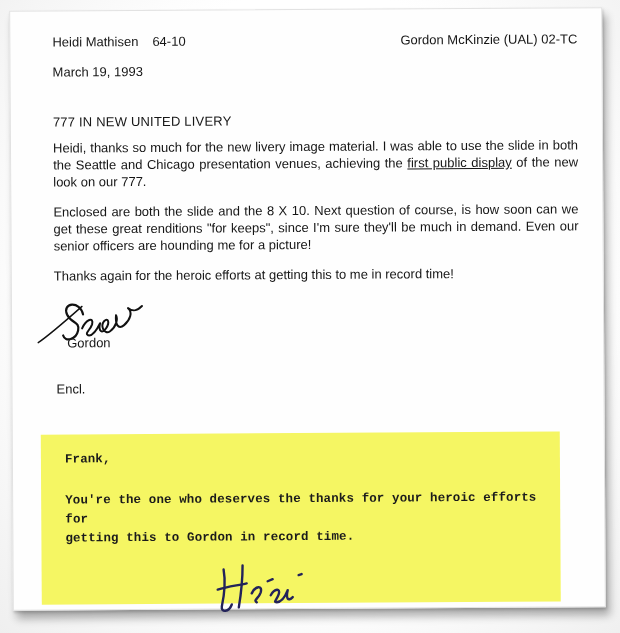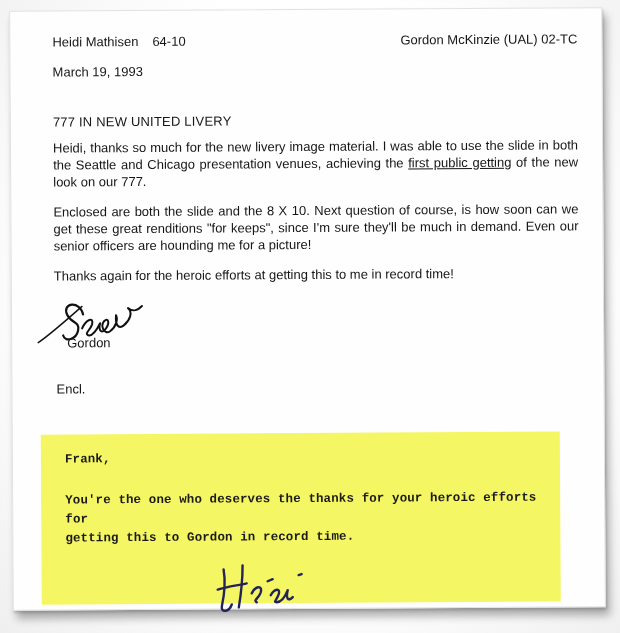--- a/index.html
+++ b/index.html
@@ -79,21 +79,21 @@
       <div>
         <span>Heidi Mathisen</span><span class="from-code">64-10</span>
       </div>
       <div>Gordon McKinzie (UAL) 02-TC</div>
     </div>
 
     <div class="date-line">March 19, 1993</div>
 
     <div class="subject-line">777 IN NEW UNITED LIVERY</div>
 
-    <p class="body-para p1"><span>Heidi, thanks so much for the new livery image material.  I was able to use the slide in both the Seattle and Chicago presentation venues, achieving the </span><span class="underlined">first public getting</span><span> of the new look on our 777.</span></p>
+    <p class="body-para p1"><span>Heidi, thanks so much for the new livery image material.  I was able to use the slide in both the Seattle and Chicago presentation venues, achieving the </span><span class="underlined">first public display</span><span> of the new look on our 777.</span></p>
 
     <p class="body-para p2">Enclosed are both the slide and the 8 X 10.  Next question of course, is how soon can we get these great renditions "for keeps", since I'm sure they'll be much in demand.  Even our senior officers are hounding me for a picture!</p>
 
     <p class="body-para p3">Thanks again for the heroic efforts at getting this to me in record time!</p>
 
     <div class="sig-block">
       <svg width="125" height="46" viewBox="0 0 125 46">
         <g fill="none" stroke="#111111" stroke-linecap="round" stroke-linejoin="round">
           <path d="M2,44 C14,36 30,22 46,8" stroke-width="1.4"></path>
           <path d="M47,16 C44,2 26,4 31,16 C35,25 44,23 42,32 C40,41 29,44 27,37" stroke-width="2.2"></path>

